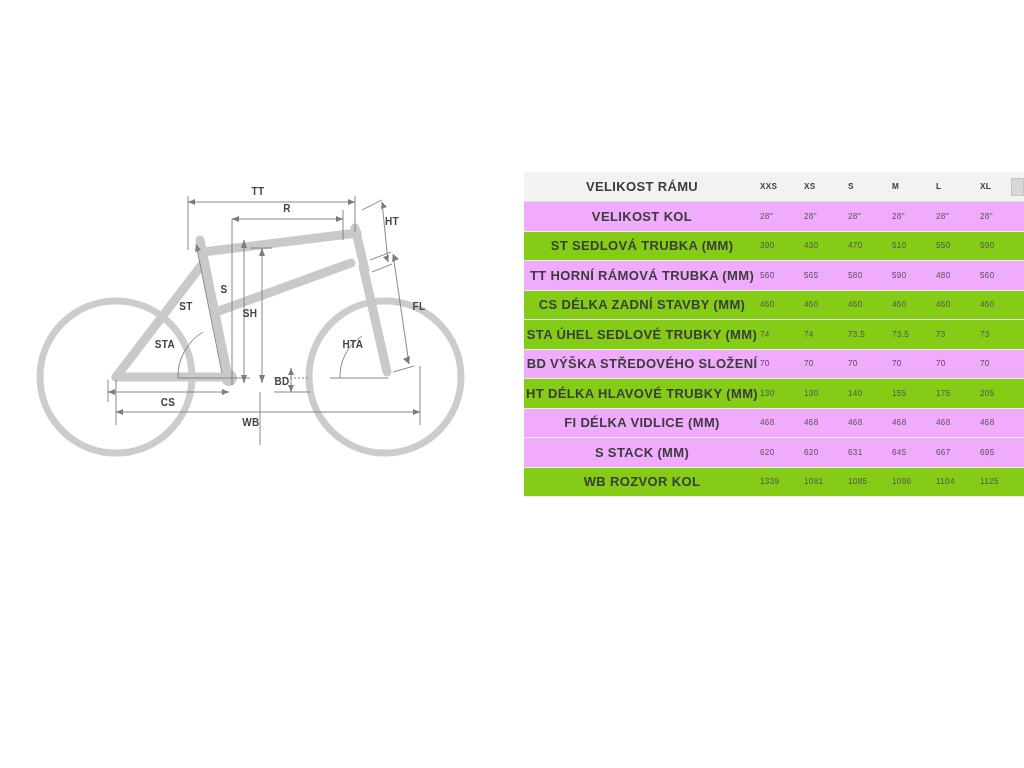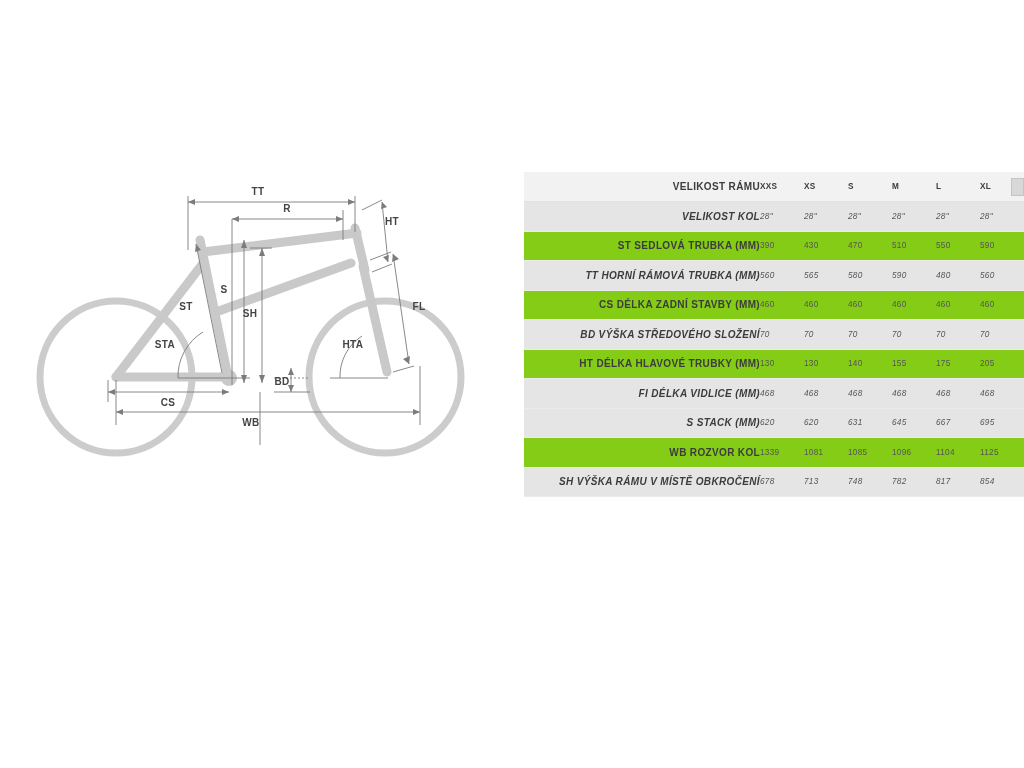--- a/index.html
+++ b/index.html
@@ -46,30 +46,29 @@
     padding: 0;
     margin: 0;
   }
   table.geo tr {
     height: 29.5px;
   }
   .row-head {
     background: #f2f2f2;
   }
   .row-alt {
-    background: #e5e5e5;
-    font-style: italic;
+    background: #f0abfc;
   }
   .row-plain {
     background: #84cc16;
   }
   .cell-label {
-    text-align: right;
+    text-align: center;
     padding-left: 9px;
-    font-size: 10px;
+    font-size: 13px;
     letter-spacing: 0.35px;
     font-weight: bold;
     color: #3c3c3c;
     text-transform: uppercase;
     width: 236px;
     border-bottom: 1px solid #ebebeb;
   }
   .cell-val {
     text-align: left;
     font-size: 8.2px;
@@ -252,20 +251,29 @@
         </tr>
         <tr class="row-plain">
           <td class="cell-label">CS DÉLKA ZADNÍ STAVBY (MM)</td>
           <td class="cell-val">460</td>
           <td class="cell-val">460</td>
           <td class="cell-val">460</td>
           <td class="cell-val">460</td>
           <td class="cell-val">460</td>
           <td class="cell-val">460</td>
         </tr>
+        <tr class="row-plain">
+          <td class="cell-label">STA ÚHEL SEDLOVÉ TRUBKY (MM)</td>
+          <td class="cell-val">74</td>
+          <td class="cell-val">74</td>
+          <td class="cell-val">73.5</td>
+          <td class="cell-val">73.5</td>
+          <td class="cell-val">73</td>
+          <td class="cell-val">73</td>
+        </tr>
         <tr class="row-alt">
           <td class="cell-label">BD VÝŠKA STŘEDOVÉHO SLOŽENÍ</td>
           <td class="cell-val">70</td>
           <td class="cell-val">70</td>
           <td class="cell-val">70</td>
           <td class="cell-val">70</td>
           <td class="cell-val">70</td>
           <td class="cell-val">70</td>
         </tr>
         <tr class="row-plain">
@@ -297,24 +305,15 @@
         </tr>
         <tr class="row-plain">
           <td class="cell-label">WB ROZVOR KOL</td>
           <td class="cell-val">1339</td>
           <td class="cell-val">1081</td>
           <td class="cell-val">1085</td>
           <td class="cell-val">1096</td>
           <td class="cell-val">1104</td>
           <td class="cell-val">1125</td>
         </tr>
-        <tr class="row-alt">
-          <td class="cell-label">SH VÝŠKA RÁMU V MÍSTĚ OBKROČENÍ</td>
-          <td class="cell-val">678</td>
-          <td class="cell-val">713</td>
-          <td class="cell-val">748</td>
-          <td class="cell-val">782</td>
-          <td class="cell-val">817</td>
-          <td class="cell-val">854</td>
-        </tr>
       </tbody>
   </table>
 </div>
 
 </body></html>

